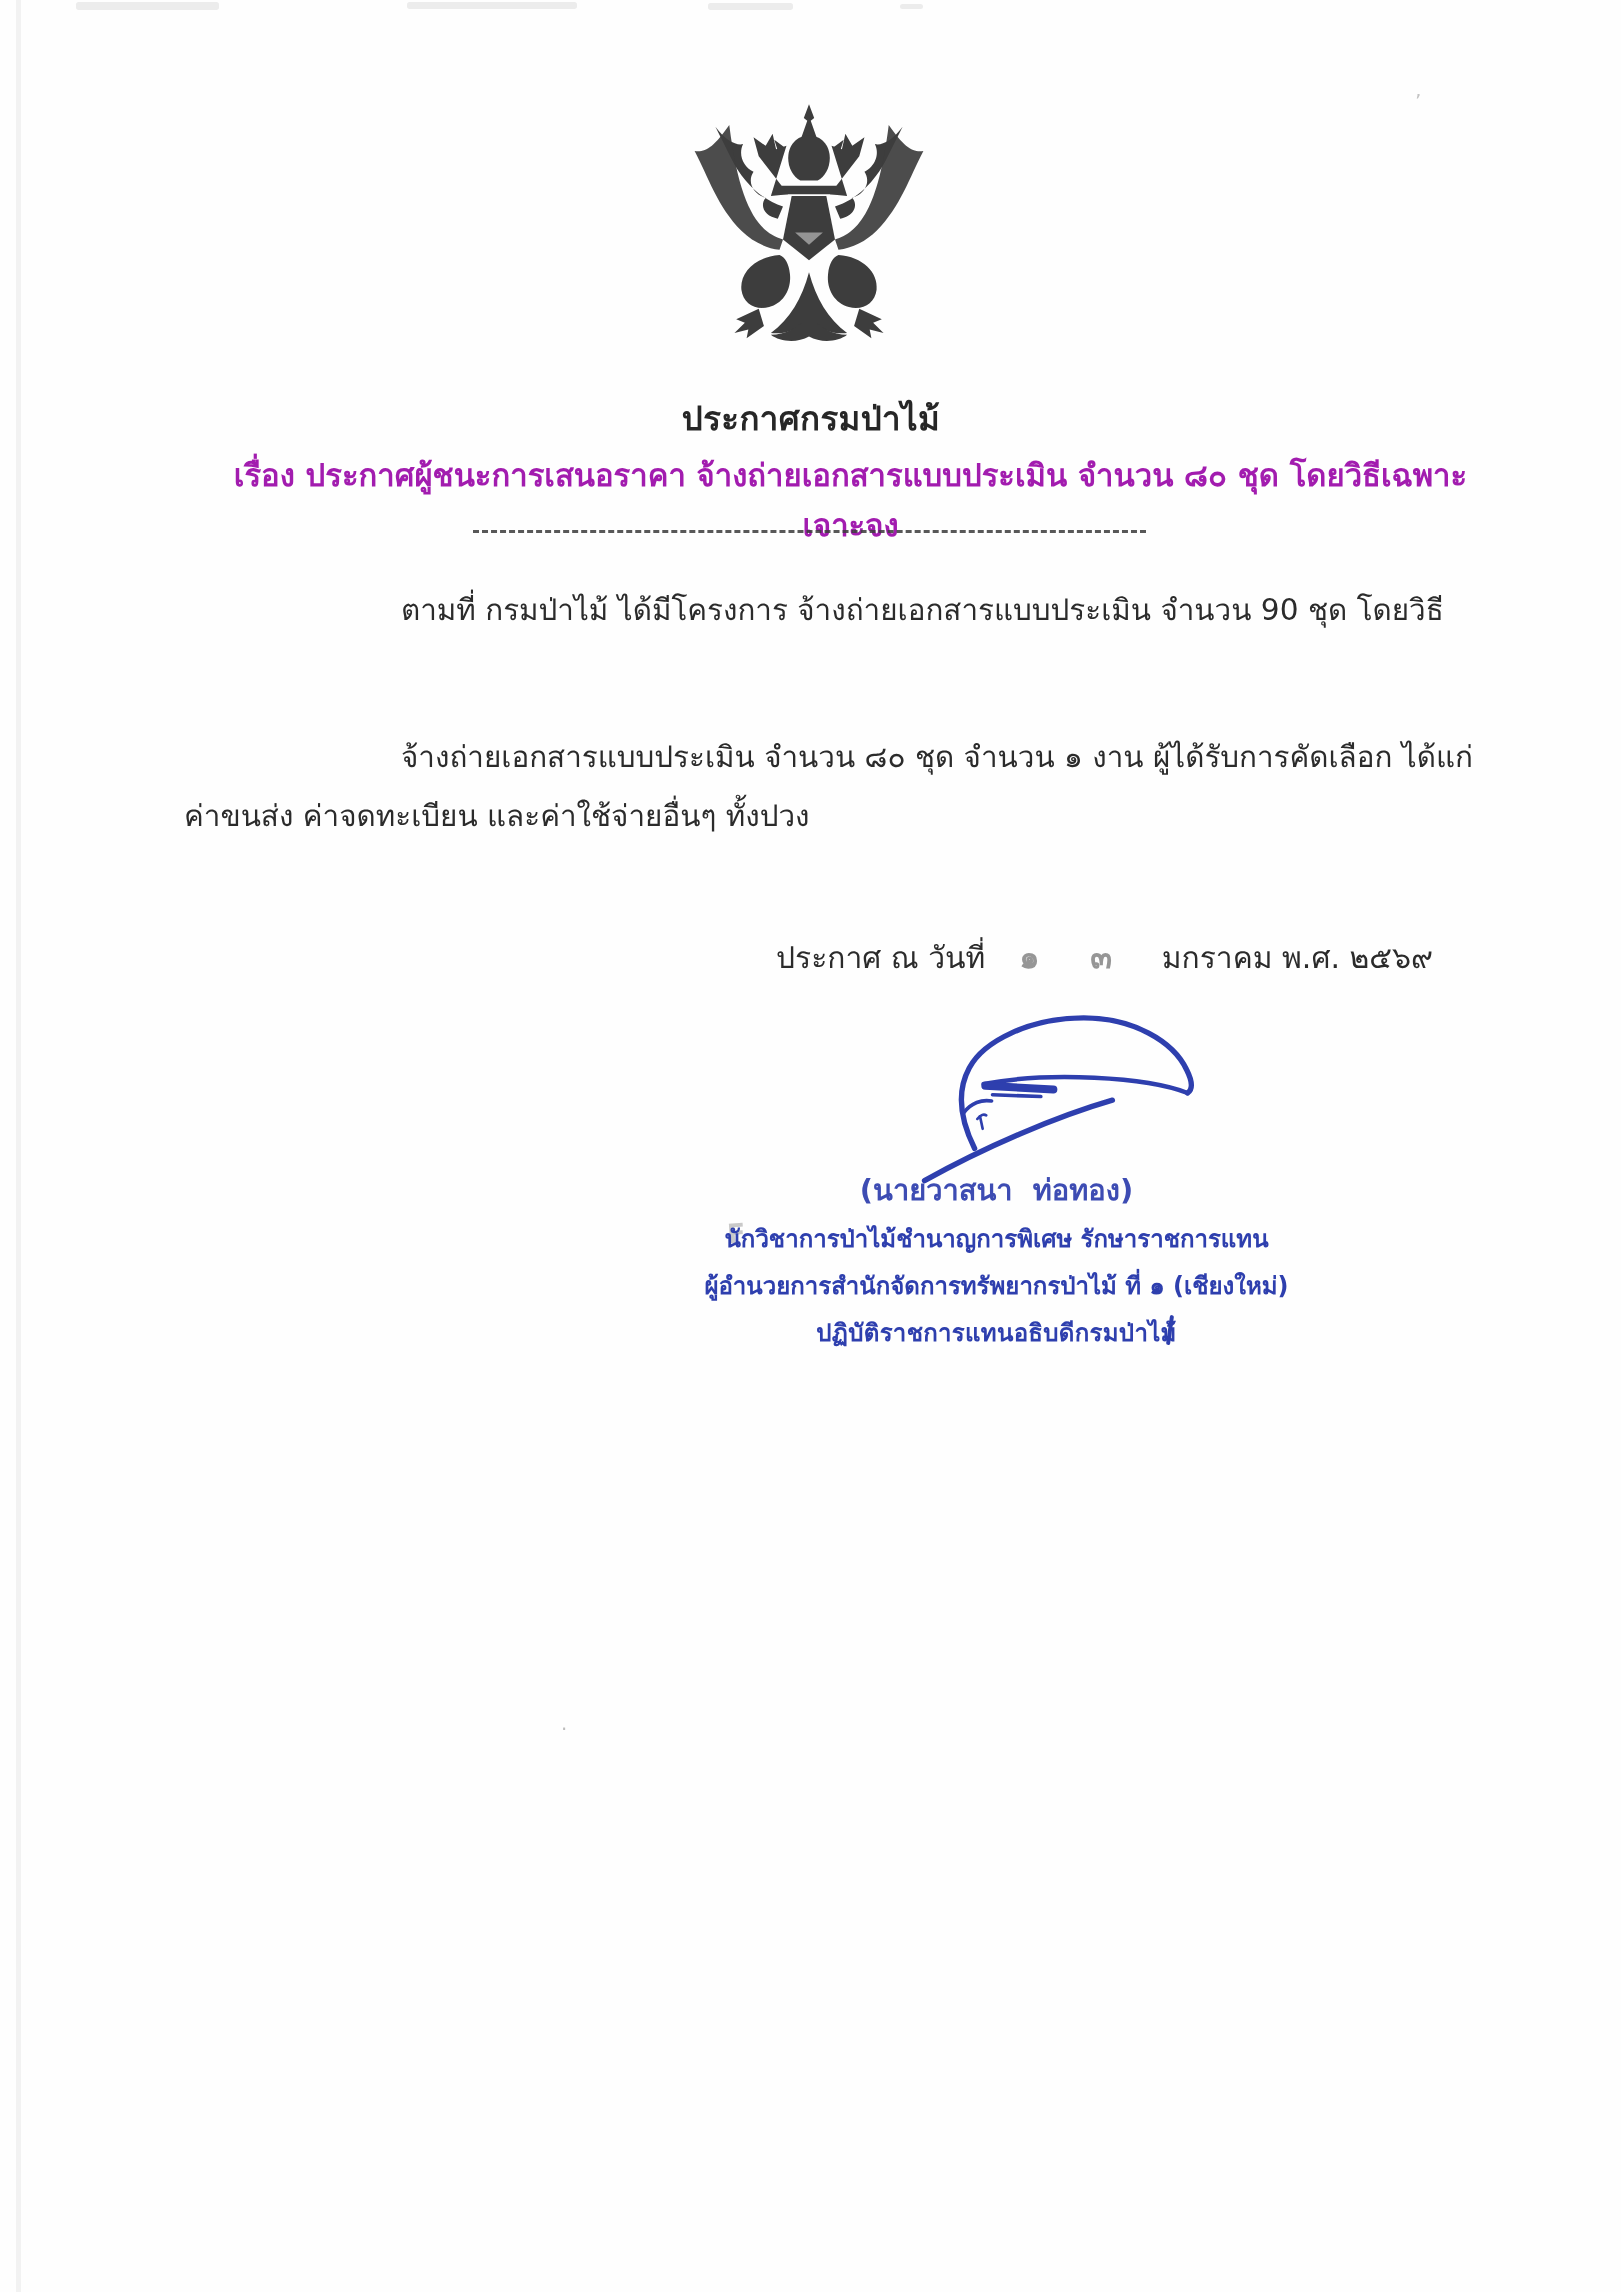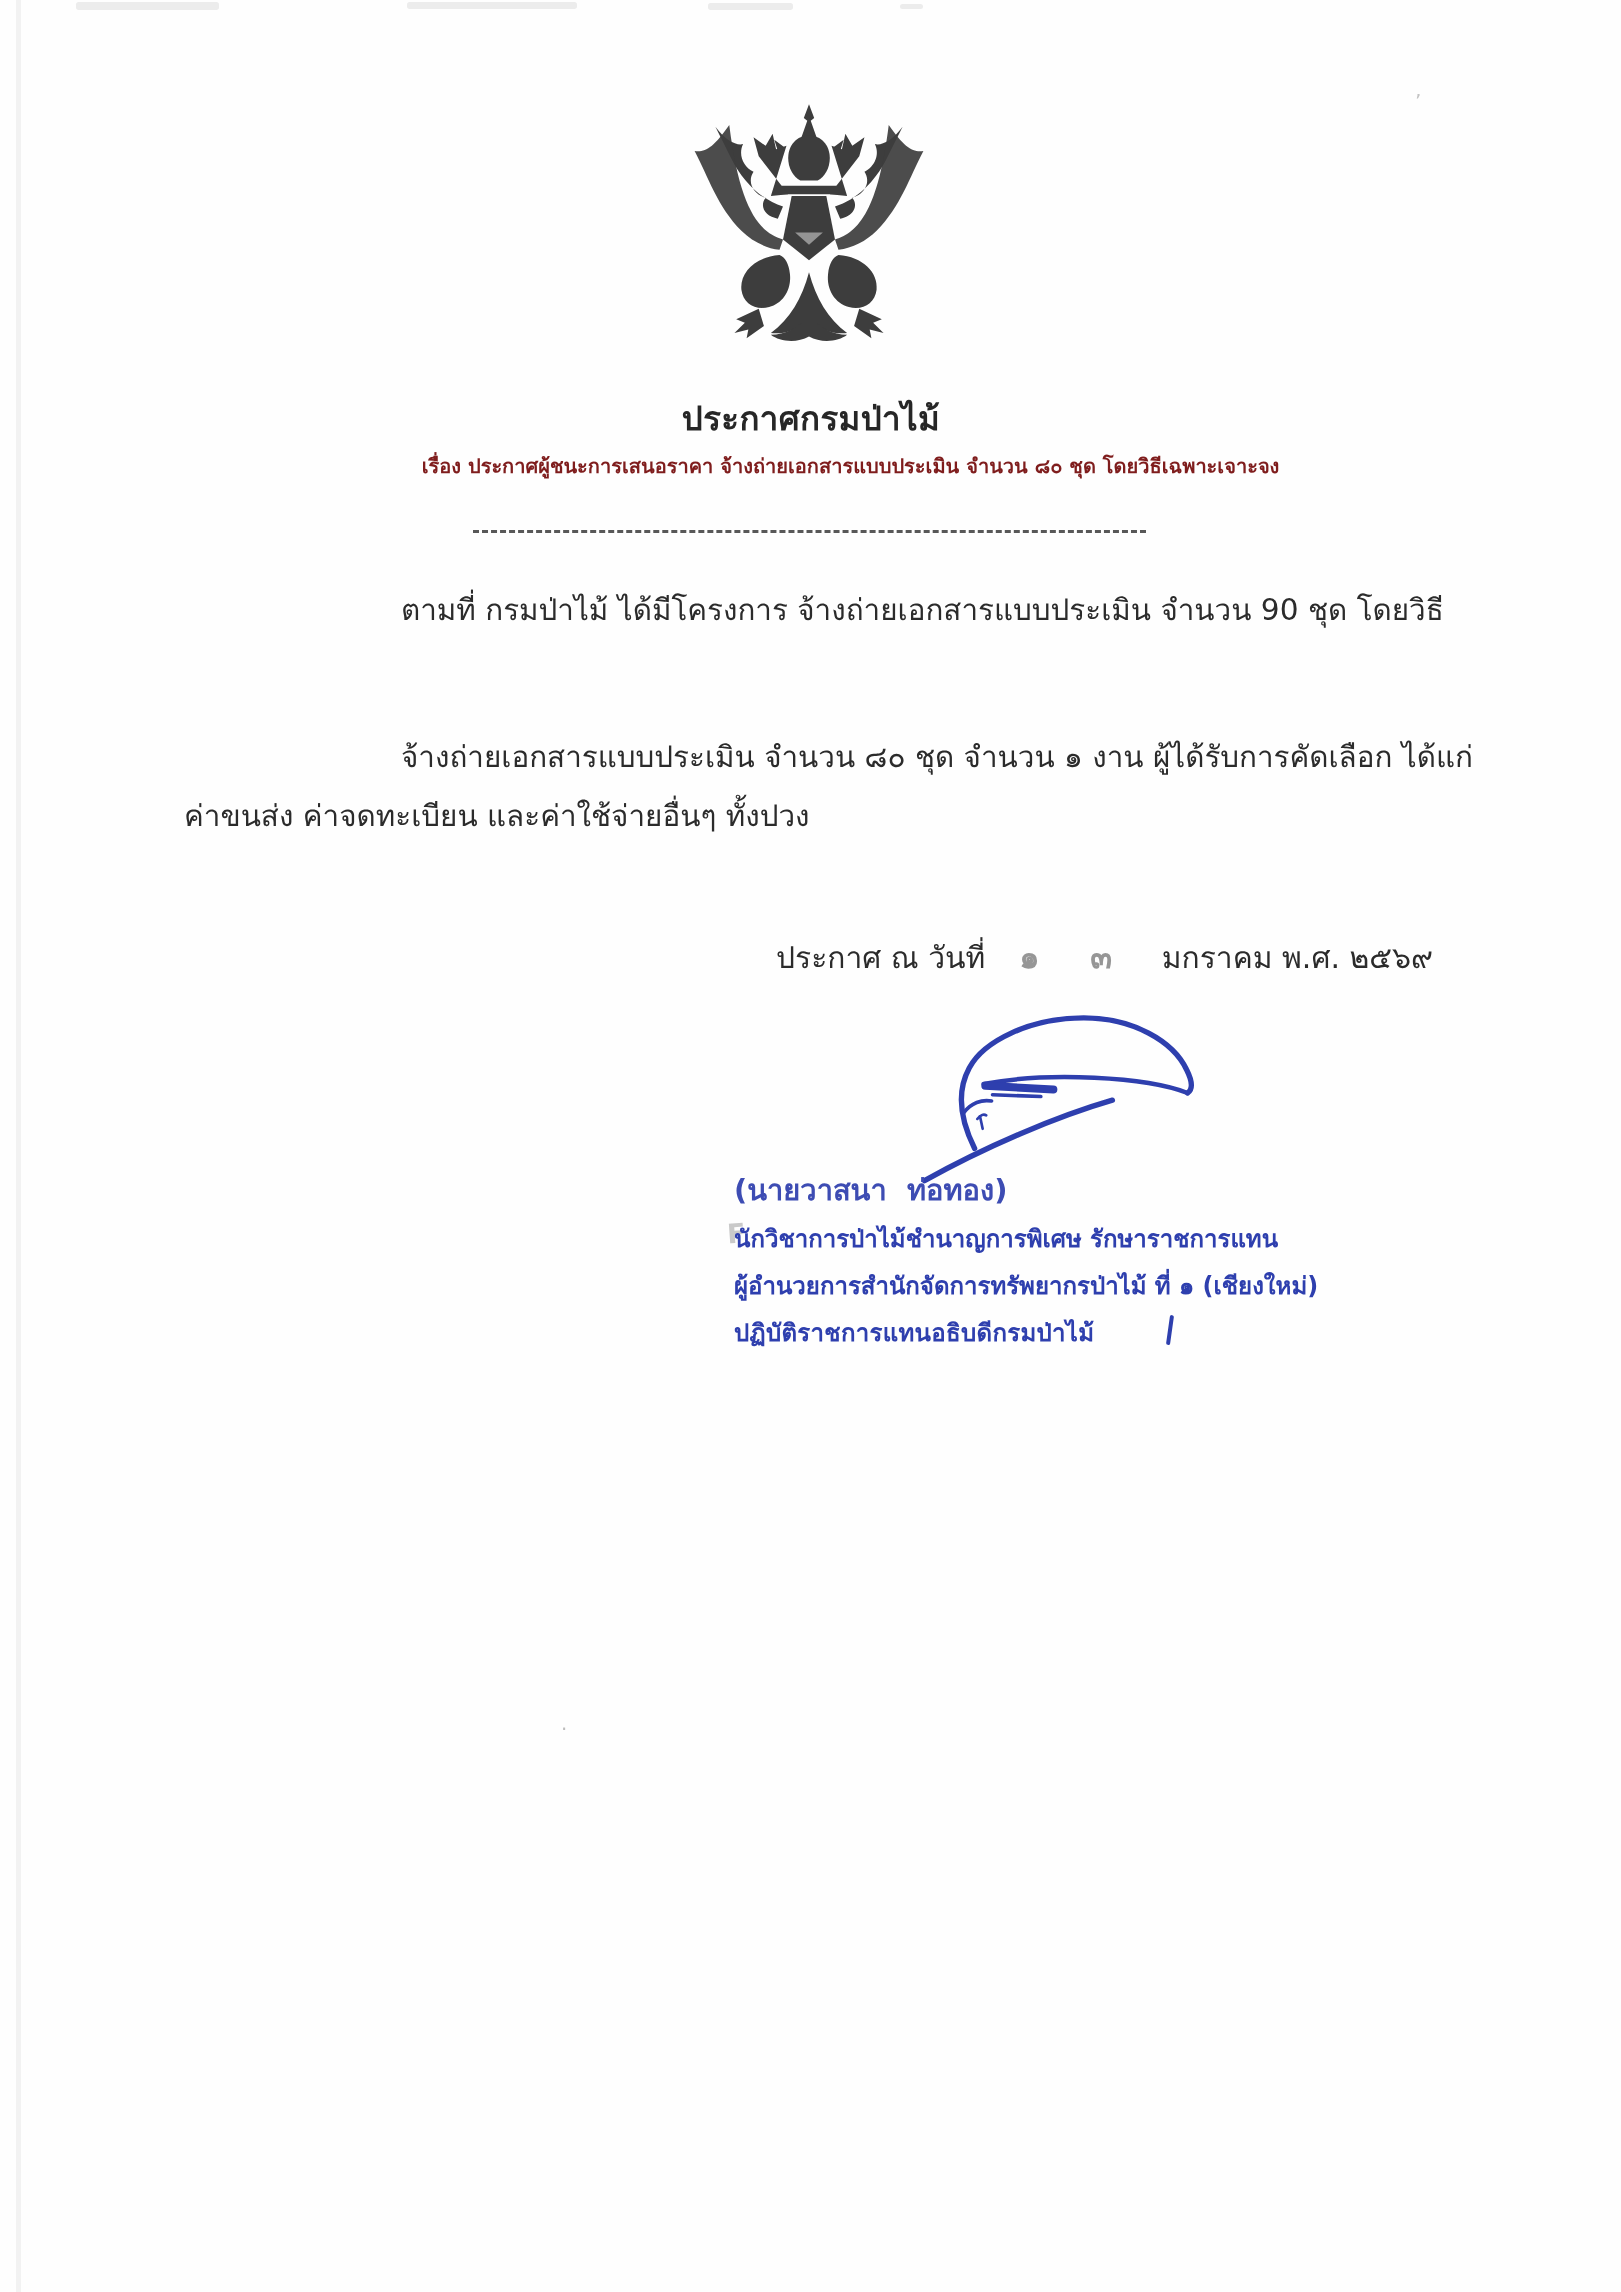--- a/index.html
+++ b/index.html
@@ -21,21 +21,21 @@
   
   .emblem{position:absolute;left:679px;top:99px;width:260px;height:267px;}
 
   
   .doc-title{
     position:absolute;left:0;top:392px;width:1622px;text-align:center;
     font-size:33px;font-weight:700;letter-spacing:0.4px;color:#262626;
   }
   .doc-subject{
     position:absolute;left:210px;top:450px;width:1281px;text-align:center;
-    font-size:20px;font-weight:700;color:#7f1d1d;
+    font-size:31px;font-weight:700;color:#a21caf;
   }
   .divider{
     position:absolute;left:473px;top:530px;width:673px;height:0;
     border-top:3.6px dashed #3c3c3c;opacity:.85;
   }
 
   
   .para{position:absolute;left:184px;width:1336px;font-size:29.6px;font-weight:500;color:#2b2b2b;}
   .para .line{height:59px;line-height:43px;}
   .p1{top:589px;}
@@ -49,21 +49,21 @@
     display:flex;align-items:baseline;
   }
   .date-day{
     color:#969696;font-weight:600;font-size:32px;
     margin:0 30px 0 34px;letter-spacing:19.7px;
   }
 
   
   .sig-scribble{position:absolute;left:878px;top:1005px;width:331px;height:193px;}
   .sig-block{
-    position:absolute;left:734px;top:1171px;width:609px;text-align:left;
+    position:absolute;left:692px;top:1171px;width:609px;text-align:center;
     color:#2e3fae;font-weight:700;
   }
   .sig-name{font-size:29px;height:47px;line-height:39px;color:#3d4cb3;}
   .sig-line{font-size:24px;height:47px;line-height:43px;}
   .sig-line.l3{letter-spacing:0.3px;}
   .blue-tick{
     position:absolute;left:1168px;top:1315px;width:3.6px;height:30px;
     background:#2e3fae;transform:rotate(8deg);border-radius:1.8px;
   }
   .gray-f{position:absolute;left:727px;top:1218px;color:#c9c9c9;font-size:27px;font-weight:600;transform:rotate(-4deg);}

